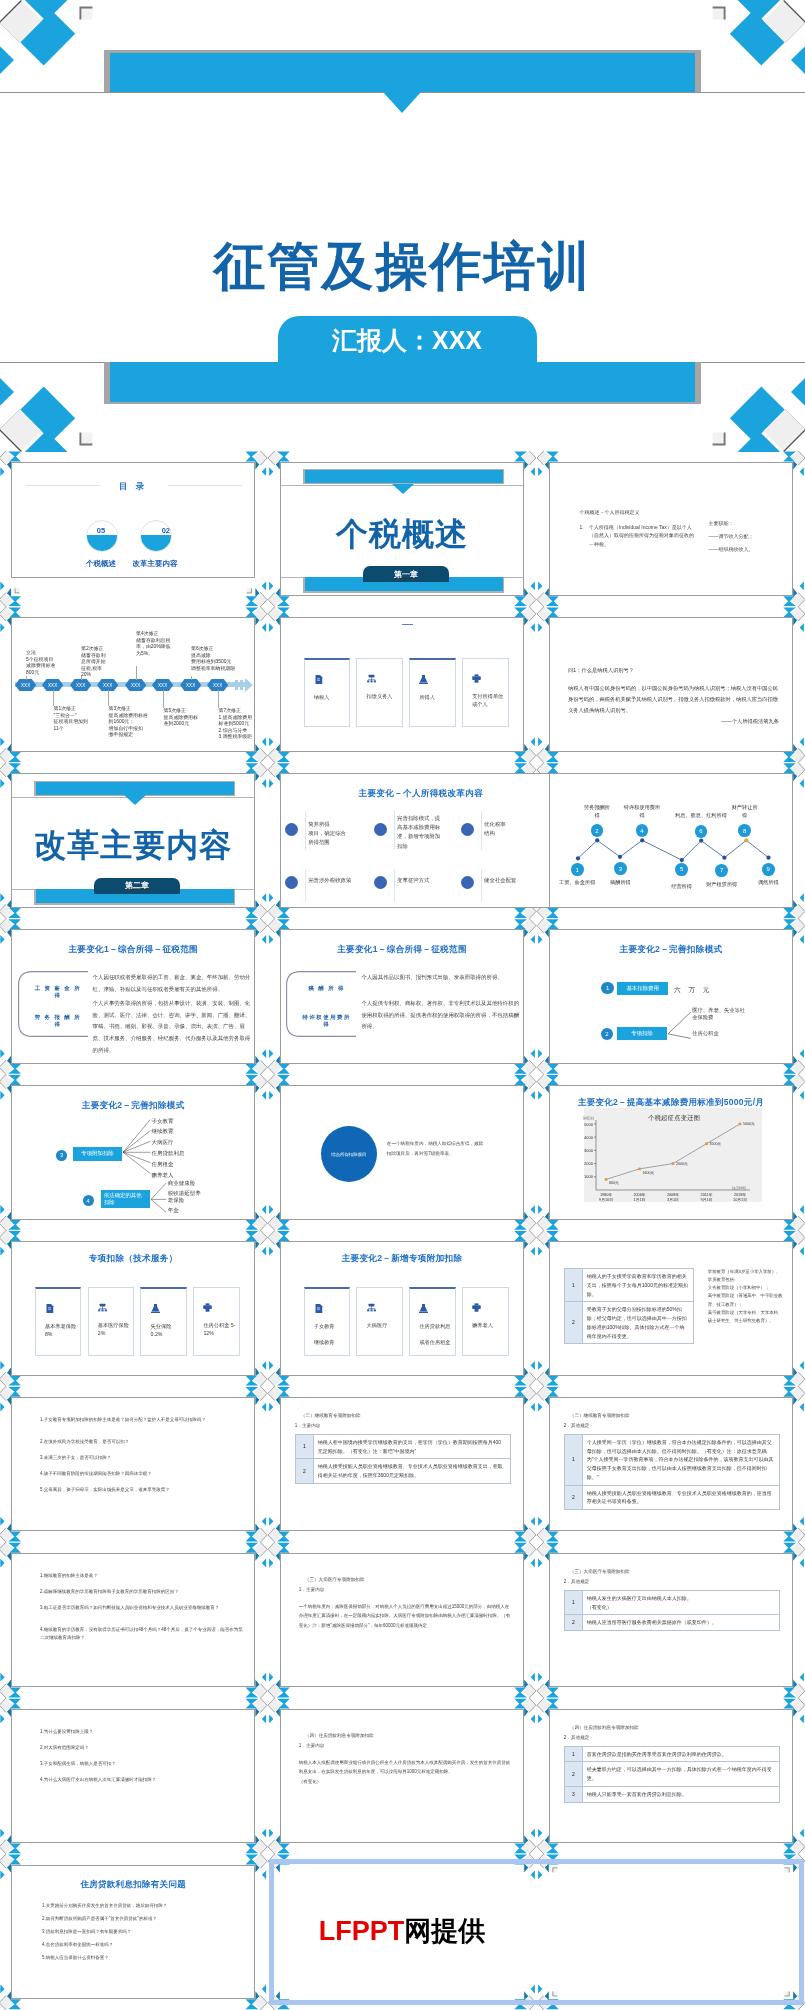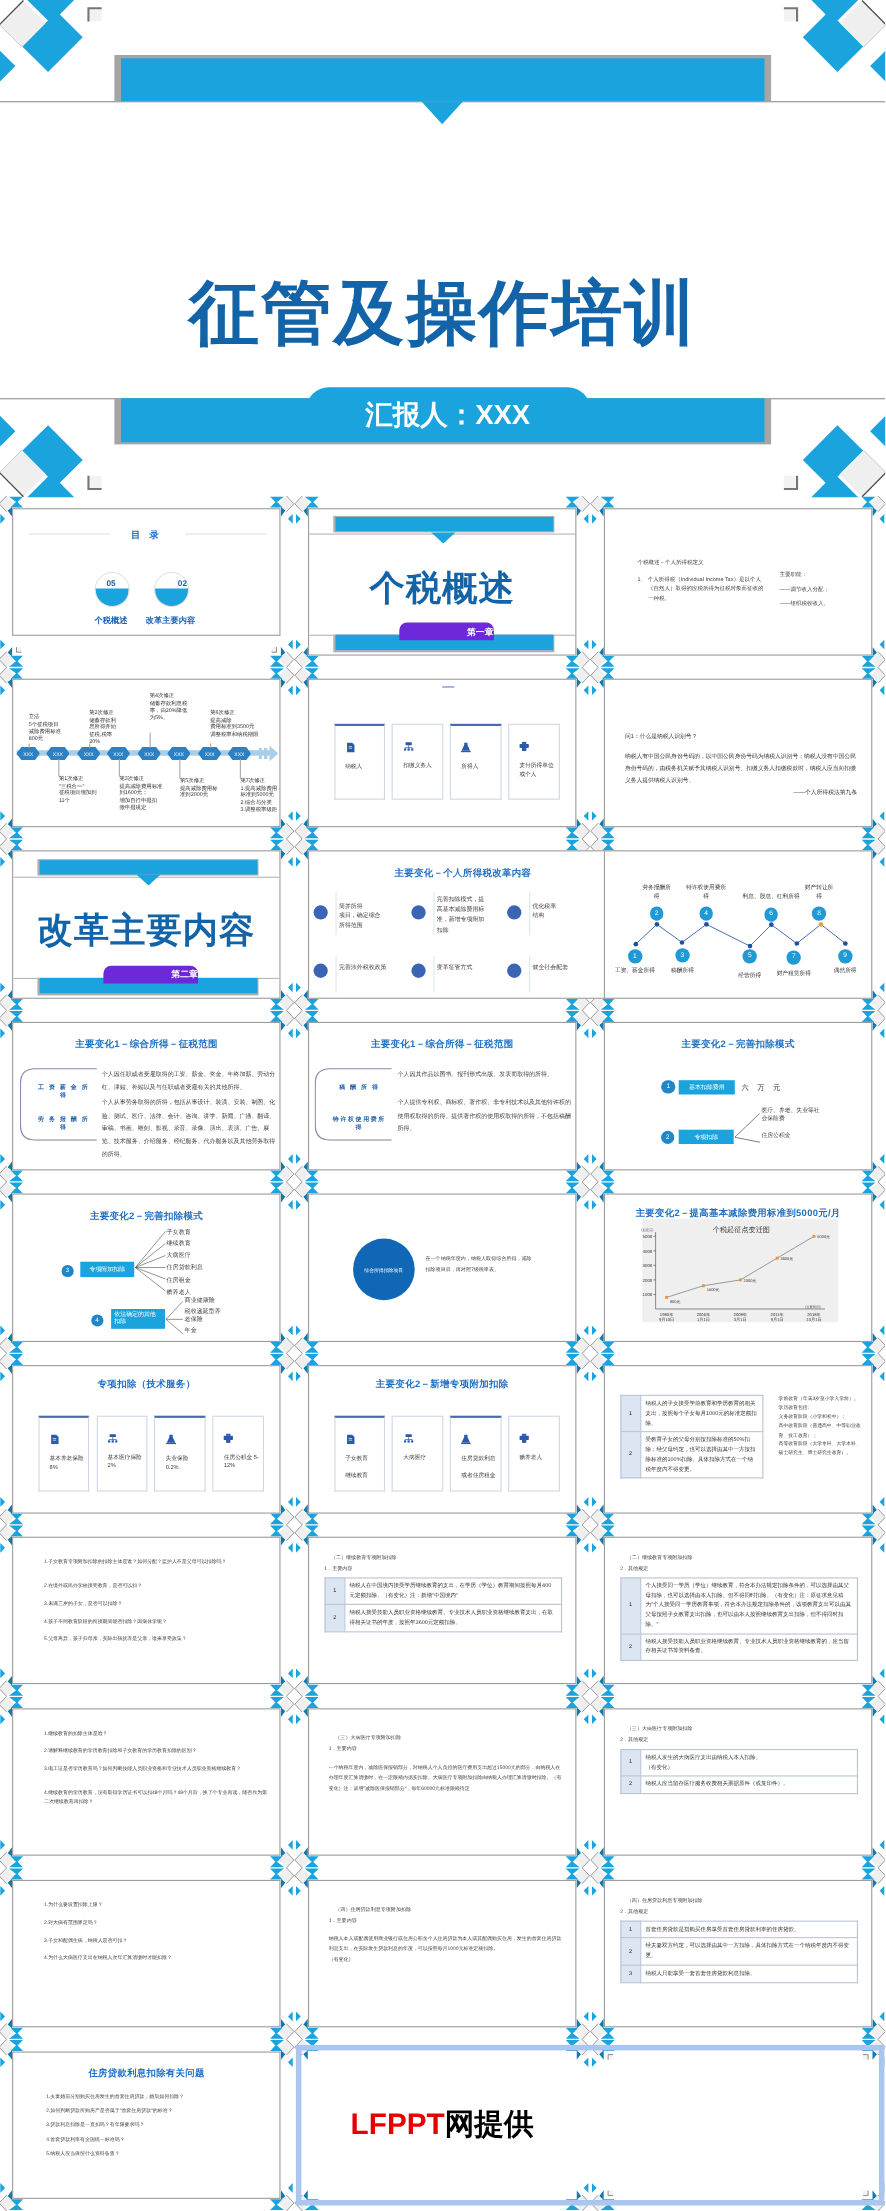--- a/index.html
+++ b/index.html
@@ -21,21 +21,21 @@
   .wmbox{position:absolute;display:flex;flex-direction:column;align-items:center;justify-content:center;background:#fff;z-index:5;}
   .wmbox div{font-size:27px;font-weight:bold;color:#000;white-space:nowrap;line-height:1.25;}
   .wmbox .r{color:#e60000;}
   
   .s-title{position:absolute;left:0;width:100%;text-align:center;color:#1f6fc4;font-weight:bold;font-size:9px;letter-spacing:.3px;}
   .ch-bar{position:absolute;background:#1ba3dd;}
   .ch-sh{position:absolute;background:#b0b0b0;}
   .ch-rule{position:absolute;left:0;width:100%;height:1px;background:#b5b5b5;}
   .ch-notch{position:absolute;width:0;height:0;border-left:11px solid transparent;border-right:11px solid transparent;border-top:10px solid #1ba3dd;}
   .ch-title{position:absolute;left:0;width:100%;text-align:center;color:#1363a8;font-weight:bold;}
-  .ch-pill{position:absolute;background:#6d28d9;border-radius:7px 7px 0 0;display:flex;align-items:center;justify-content:flex-end;}
+  .ch-pill{position:absolute;background:#0c4a6e;border-radius:7px 7px 0 0;display:flex;align-items:center;justify-content:center;text-decoration:underline;}
   .ch-pill span{color:#fff;font-size:8px;font-weight:bold;}
   .ptext{position:absolute;line-height:1.85;color:#404040;}
   .card{position:absolute;background:#fff;border:.6px solid #cfd8e6;box-sizing:border-box;}
   .card.top{border-top:2.6px solid #4a6ab0;}
   .card-ic{position:absolute;left:9.2px;top:15.2px;width:9px;height:9px;}
   .card-lb{position:absolute;left:9.2px;right:3px;top:33px;font-size:5.2px;color:#3a3a3a;line-height:1.55;}
   table.tb{position:absolute;border-collapse:collapse;font-size:5px;color:#333;}
   table.tb td{border:.5px solid #b8c4d4;padding:3px 4px;line-height:1.75;vertical-align:middle;}
   table.tb td.n{background:#dce6f2;width:9px;text-align:center;color:#222;}
   .bullet{position:absolute;border-radius:50%;background:#3c64b4;}
@@ -1431,22 +1431,22 @@
     </svg>
 
   <div class="hero">
     <div class="hero-rule" style="top:91.5px"></div>
     <div class="hero-rule" style="top:362px"></div>
     <div class="hero-sh" style="left:104px;top:50px;width:597px;height:42px"></div>
     <div class="hero-bar" style="left:110px;top:52.5px;width:585px;height:39px"></div>
     <div class="hero-notch" style="left:383px;top:91.5px"></div>
     <div class="hero-sh" style="left:104px;top:362px;width:597px;height:42px"></div>
     <div class="hero-bar" style="left:110px;top:362px;width:585px;height:39.5px"></div>
-    <div class="hero-title" style="top:252px;font-size:64px;letter-spacing:2px">征管及操作培训</div>
-    <div class="hero-pill" style="left:277.5px;top:352px;width:259px;height:48px">
+    <div class="hero-title" style="top:240px;font-size:52px;letter-spacing:2px">征管及操作培训</div>
+    <div class="hero-pill" style="left:277.5px;top:316px;width:259px;height:48px">
         <span>汇报人：XXX</span>
       </div>
   </div>
 
   <div id="slides">
       <div class="slide" id="sl0" style="left:11px;top:461.5px;width:244.4px;height:116px">
         <div class="s-title" style="top:18px;font-size:8.5px;letter-spacing:3px">目  录</div>
         <div class="rule" style="position:absolute;left:14px;top:22.5px;width:74px;height:.7px;background:#dfe2e6"></div>
         <div class="rule" style="position:absolute;left:156px;top:22.5px;width:74px;height:.7px;background:#dfe2e6"></div>
         <div style="position:absolute;left:74px;top:57px;width:30px;height:30px;border:.6px solid #e2e2e2;border-radius:50%;background:#fff;overflow:hidden">

